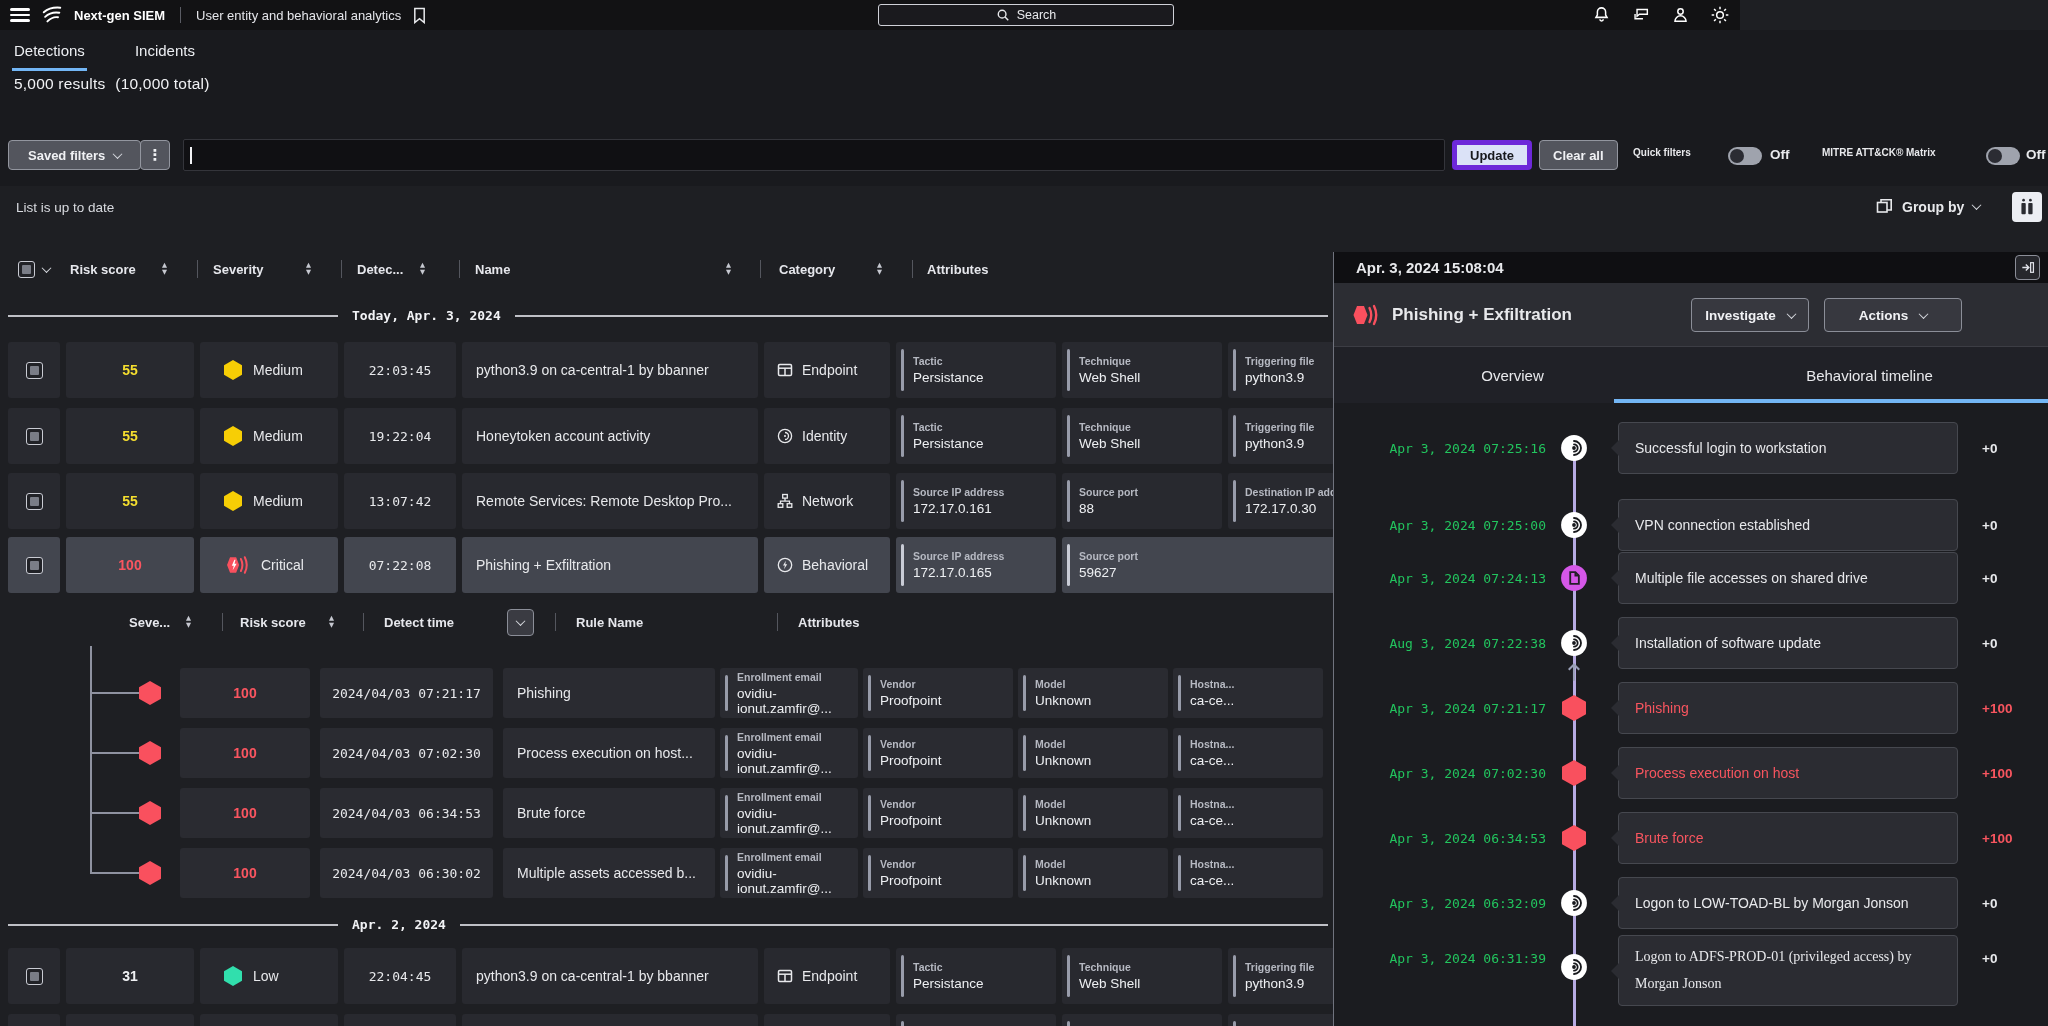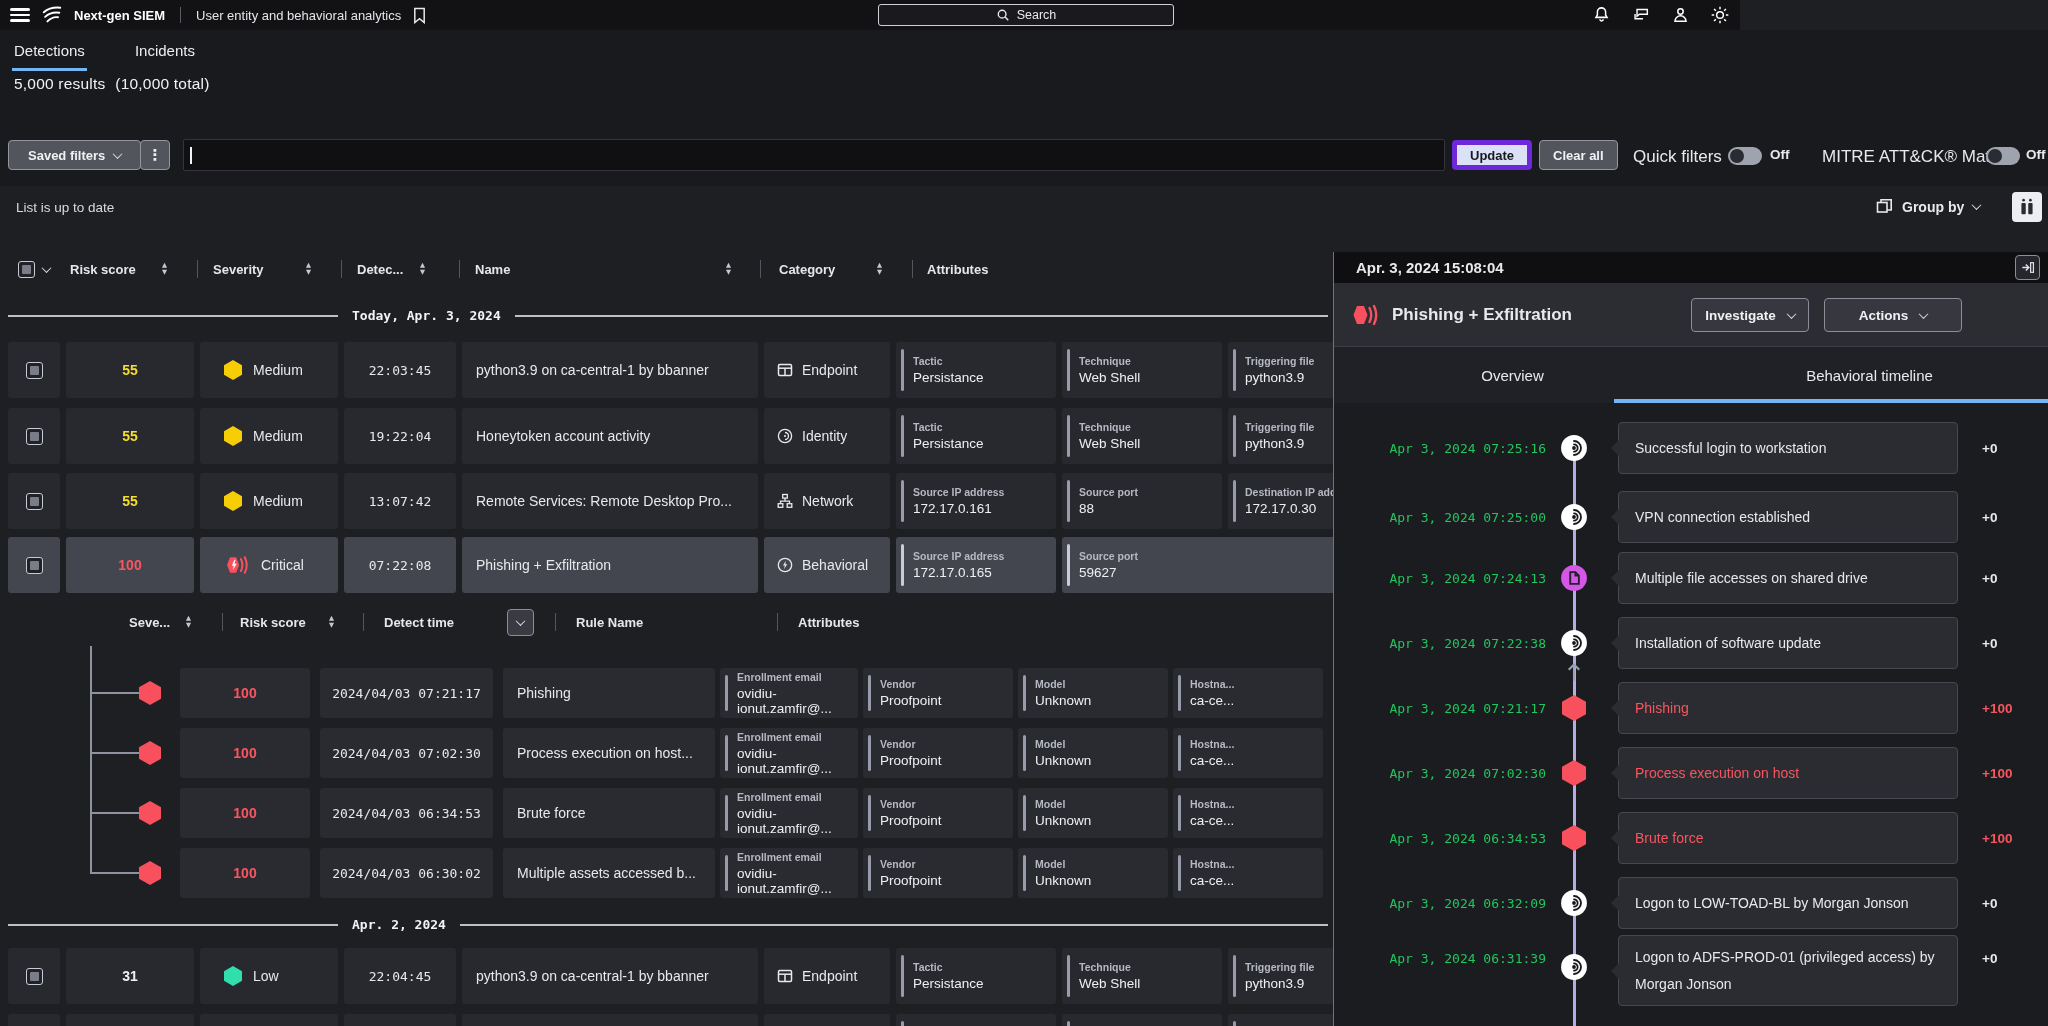--- a/index.html
+++ b/index.html
@@ -27,21 +27,21 @@
   .results { position:absolute; left:14px; top:75px; font-size:15.5px; font-weight:500; color:#f1f2f5; letter-spacing:.2px; display:flex; gap:10px; }
 
   .filterbar { position:absolute; left:0; top:136px; width:2048px; height:40px; }
   .btn { display:inline-flex; align-items:center; justify-content:center; gap:9px; height:30px; border-radius:4px; background:#53555d; border:1px solid #93969f; color:#f0f1f4; font-size:13px; font-weight:700; cursor:pointer; }
   .sf-btn { position:absolute; left:8px; top:4px; padding:0 19px; }
   .kebab-btn { position:absolute; left:140px; top:4px; width:30px; font-family:"DejaVu Sans",sans-serif; font-size:15px; font-weight:700; }
   .filter-input { position:absolute; left:183px; top:3px; width:1262px; height:32px; background:#101013; border:1px solid #34353b; border-radius:2px; }
   .caret { position:absolute; left:6px; top:7px; width:2px; height:17px; background:#f2f3f6; }
   .update-btn { position:absolute; left:1452px; top:4px; padding:0 13px; background:#dbe2f7; border:5px solid #6d28d9; color:#17181d; }
   .clear-btn { position:absolute; left:1539px; top:4px; padding:0 13px; }
-  .tog-label { position:absolute; top:11px; font-size:17px; font-weight:400; color:#e8e9ec; }
+  .tog-label { position:absolute; top:11px; font-size:10px; font-weight:700; color:#e8e9ec; }
   .toggle { position:absolute; top:11px; width:34px; height:18px; border-radius:9px; background:#9fa3ad; cursor:pointer; }
   .toggle::after { content:""; position:absolute; left:2px; top:2px; width:14px; height:14px; border-radius:50%; background:#2b2c33; }
   .tog-state { position:absolute; top:11px; font-size:13.5px; font-weight:600; }
 
   
   .status-msg { position:absolute; left:16px; top:200px; font-size:13.5px; color:#d9dbe0; }
   .groupby { position:absolute; left:1876px; top:198px; display:flex; align-items:center; gap:9px; font-size:14px; font-weight:600; cursor:pointer; }
   .cols-btn { position:absolute; left:2012px; top:192px; width:30px; height:30px; background:#eceef3; border-radius:4px; display:flex; align-items:center; justify-content:center; cursor:pointer; }
 
   
@@ -112,21 +112,21 @@
   .tl-line { position:absolute; left:239px; top:45px; bottom:0; width:2.5px; background:#b7abe3; }
   .tl-entry { position:absolute; left:0; height:52px; width:100%; }
   .tl-date { position:absolute; left:20px; top:0; width:192px; height:52px; display:flex; align-items:center; justify-content:flex-end; font-size:13px; color:#22c55e; }
   .tl-marker { position:absolute; left:226px; top:12px; width:28px; height:28px; z-index:2; }
   .tl-hexmark { position:absolute; left:228px; top:13px; width:24px; height:26px; clip-path:polygon(50% 0,100% 26%,100% 74%,50% 100%,0 74%,0 26%); background:#f9505e; z-index:2; }
   .tl-card { position:absolute; left:284px; top:0; width:340px; min-height:52px; background:#2b2c32; border:1px solid #46484f; border-radius:4px; display:flex; align-items:center; padding:8px 16px; font-size:14px; cursor:pointer; }
   .tl-card::before { content:""; position:absolute; left:-8px; top:50%; margin-top:-8px; border:8px solid transparent; border-right-color:#2b2c32; border-left:0; }
   .tl-score { position:absolute; left:648px; top:0; height:52px; display:flex; align-items:center; font-size:13.5px; font-weight:700; }
   .alert-txt { color:#f8555f; }
   .tl-arrow { position:absolute; left:231px; z-index:3; }
-  .tall { height:70px; } .tall .tl-card { min-height:66px; } .tall .tl-date,.tall .tl-score { height:66px; }
+  .tall { height:70px; } .tall .tl-card { min-height:66px;font-family:Liberation Serif, serif; } .tall .tl-date,.tall .tl-score { height:66px; }
 </style>
 </head>
 <body>
 
 <div class="topbar">
   <div class="tb-left">
     <span class="burger">
         <i></i>
         <i></i>
         <i></i>
@@ -701,21 +701,21 @@
               <circle cx="13" cy="13" r="0.9" fill="#17181c"></circle>
             </g>
           </svg>
         </span>
       <div class="tl-card">
           <span>Successful login to workstation</span>
         </div>
       <span class="tl-score">+0</span>
     </div>
 
-    <div class="tl-entry" style="top:88px;">
+    <div class="tl-entry" style="top:96px;">
       <span class="tl-date mono">Apr 3, 2024 07:25:00</span>
       <span class="tl-marker">
           <svg width="28" height="28" viewBox="0 0 26 26">
             <circle cx="13" cy="13" r="12" fill="#fff"></circle>
             <g fill="none" stroke="#17181c" stroke-width="1.7" stroke-linecap="round">
               <path d="M13 6.5 a6.5 6.5 0 0 1 6.5 6.5 a6.5 6.5 0 0 1 -6.5 6.5"></path>
               <path d="M13 9.6 a3.4 3.4 0 0 1 3.4 3.4 a3.4 3.4 0 0 1 -3.4 3.4"></path>
               <circle cx="13" cy="13" r="0.9" fill="#17181c"></circle>
             </g>
           </svg>
@@ -735,21 +735,21 @@
             <path d="M14.3 7.5 v3.2 h3.2" fill="none" stroke="#241f28" stroke-width="1.7"></path>
           </svg>
         </span>
       <div class="tl-card">
           <span>Multiple file accesses on shared drive</span>
         </div>
       <span class="tl-score">+0</span>
     </div>
 
     <div class="tl-entry" style="top:214px;">
-      <span class="tl-date mono">Apr 3, 2024 07:22:38</span>
+      <span class="tl-date mono">Aug 3, 2024 07:22:38</span>
       <span class="tl-marker">
           <svg width="28" height="28" viewBox="0 0 26 26">
             <circle cx="13" cy="13" r="12" fill="#fff"></circle>
             <g fill="none" stroke="#17181c" stroke-width="1.7" stroke-linecap="round">
               <path d="M13 6.5 a6.5 6.5 0 0 1 6.5 6.5 a6.5 6.5 0 0 1 -6.5 6.5"></path>
               <path d="M13 9.6 a3.4 3.4 0 0 1 3.4 3.4 a3.4 3.4 0 0 1 -3.4 3.4"></path>
               <circle cx="13" cy="13" r="0.9" fill="#17181c"></circle>
             </g>
           </svg>
         </span>

